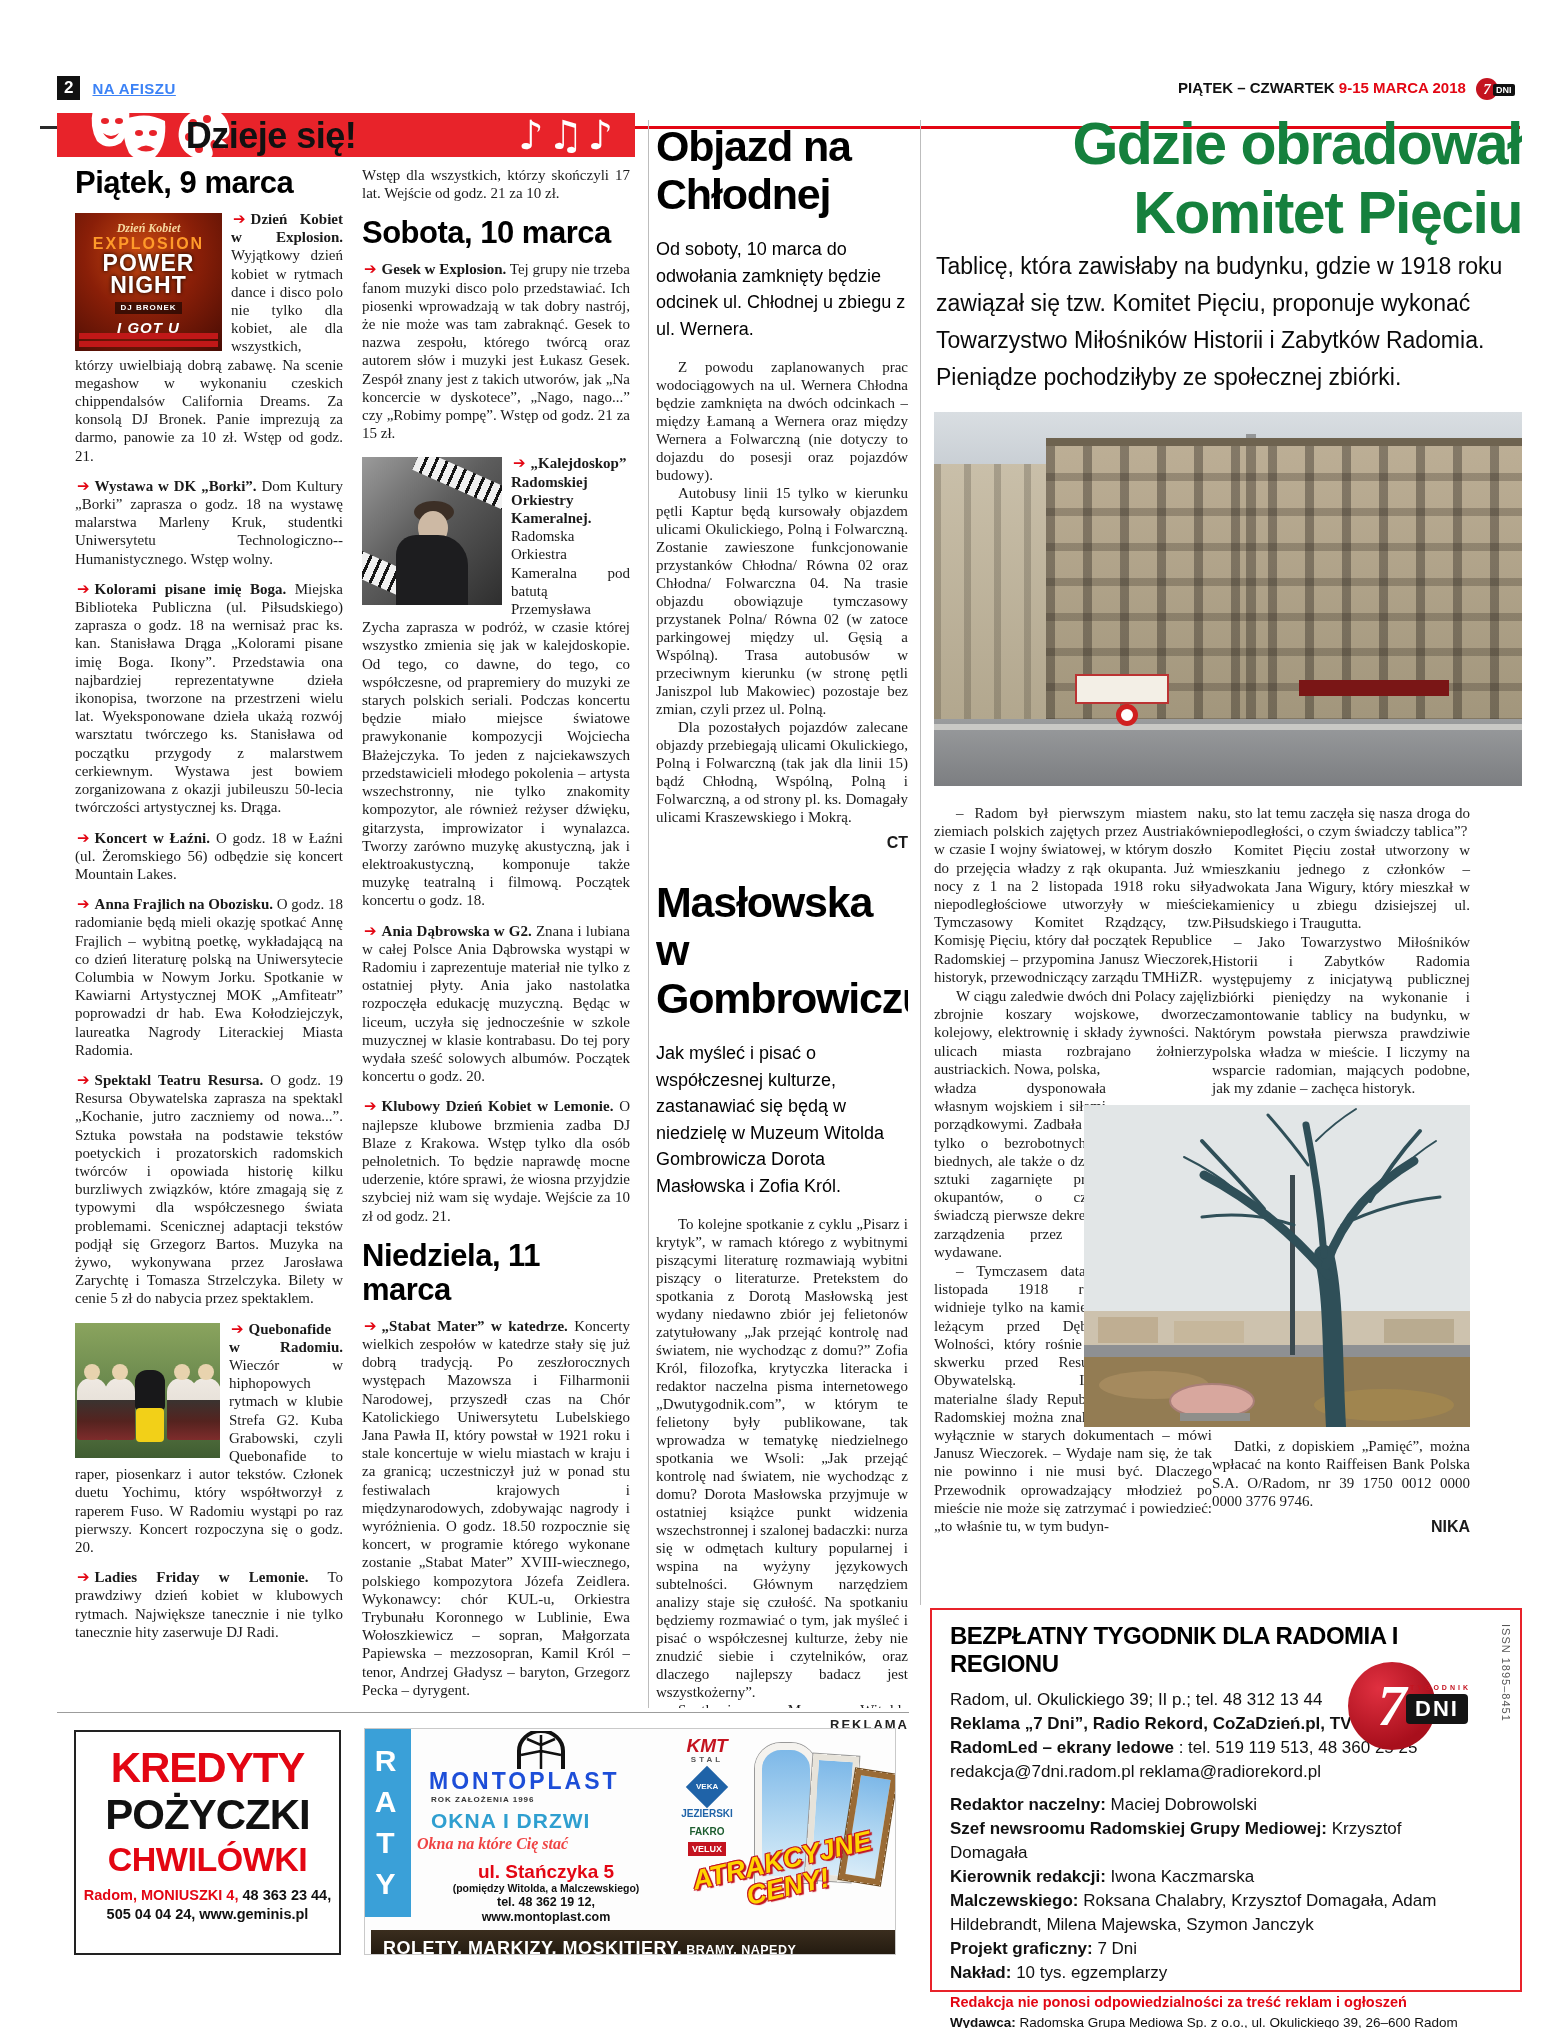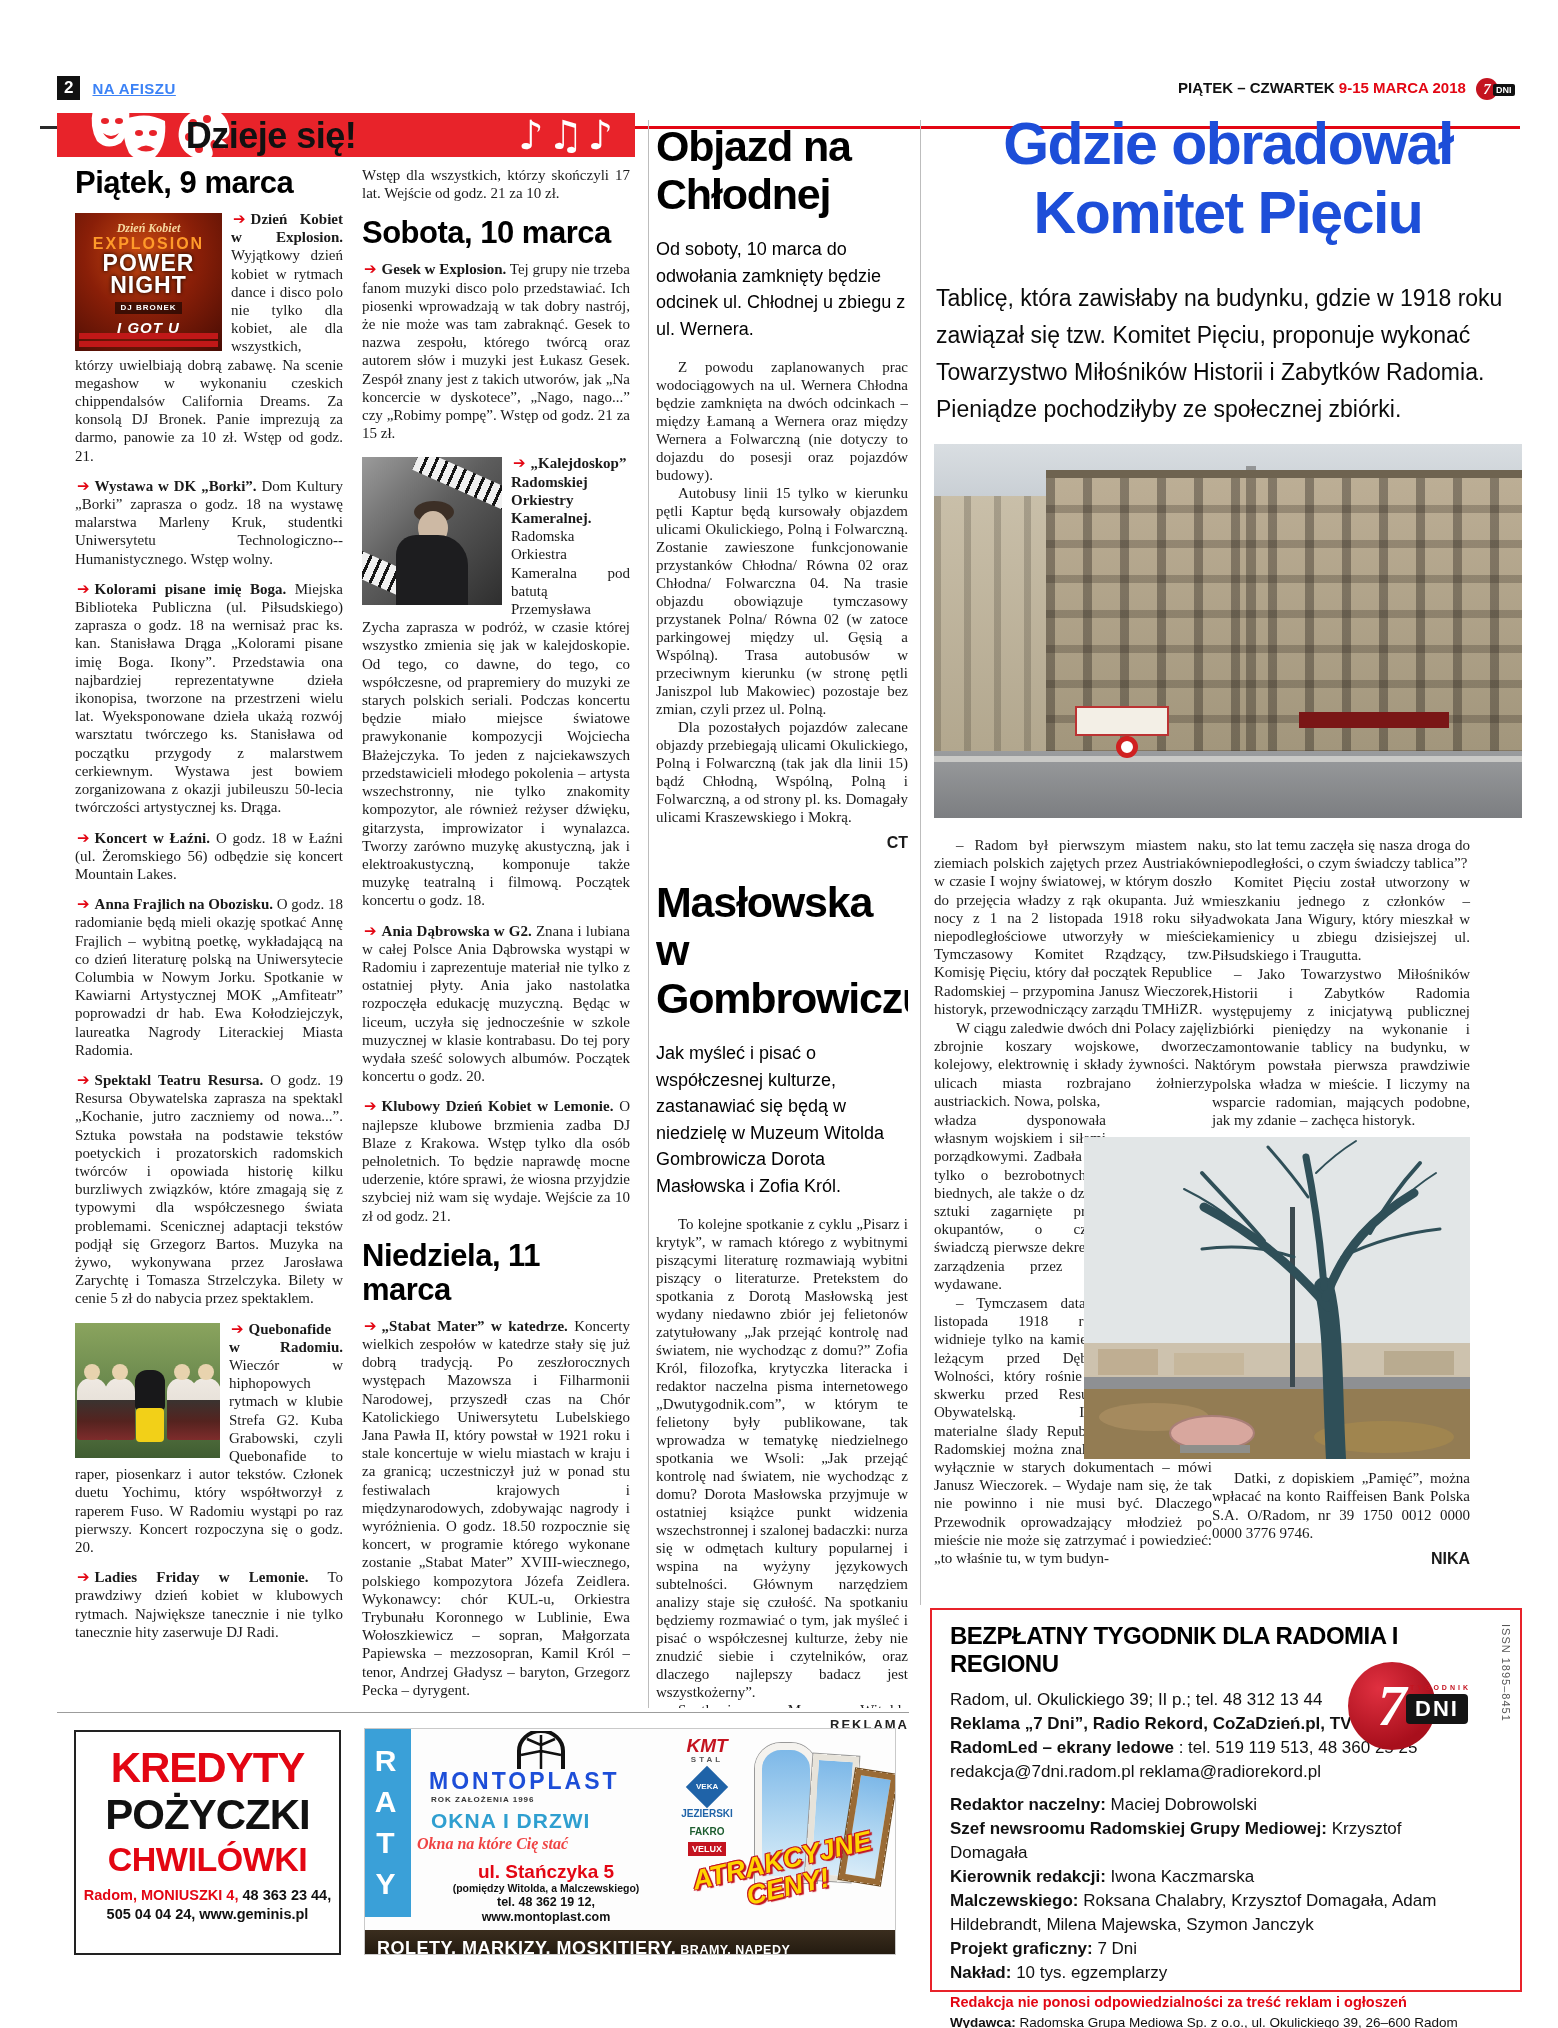--- a/index.html
+++ b/index.html
@@ -82,22 +82,22 @@
   
   .c3-h{font:800 43px/48px "Liberation Sans",sans-serif;letter-spacing:-1.2px;color:#000;margin:6px 0 18px;text-align:left;font-weight:bold;}
   .c3-lead{font:400 18px/26.5px "Liberation Sans",sans-serif;color:#000;text-align:left;margin:0 0 16px;}
   .bodyp{margin:0;text-indent:22px;}
   .noind{text-indent:0;}
   .c3-sig{font:bold 16px "Liberation Sans",sans-serif;text-align:right;margin:8px 0 26px;}
 
   
   #main{position:absolute;left:934px;top:100px;width:588px;height:1502px;overflow:hidden;
         font-size:15px;line-height:18.2px;text-align:justify;}
-  .m-title{font:bold 59px/69px "Liberation Sans",sans-serif;letter-spacing:-1.5px;text-align:center;
-           color:#1d4ed8;margin:10px 0 32px;}
+  .m-title{font:bold 59px/69px "Liberation Sans",sans-serif;letter-spacing:-1.5px;text-align:right;
+           color:#15803d;margin:10px 0 0;}
   .m-lead{font:400 23px/37px "Liberation Sans",sans-serif;color:#0a0a0a;text-align:left;margin:0 4px 16px 2px;}
   .photo-b-wrap{position:relative;width:588px;height:374px;margin-bottom:18px;}
   .photo-building{position:absolute;inset:0;overflow:hidden;background:#cdd3d8;}
   .pb-sky{position:absolute;left:0;top:0;width:100%;height:18%;background:linear-gradient(180deg,#d9dee2,#c5cbd1);}
   .pb-left{position:absolute;left:0;top:14%;width:19%;height:68%;
            background:repeating-linear-gradient(90deg,rgba(60,55,45,.25) 0 7px,rgba(0,0,0,0) 7px 30px),
                       linear-gradient(180deg,#c9bfa9,#b2a78e);}
   .pb-main{position:absolute;left:19%;top:9%;width:81%;height:73%;
            background:repeating-linear-gradient(90deg,rgba(40,34,28,.38) 0 9px,rgba(0,0,0,0) 9px 37px),
                       repeating-linear-gradient(180deg,rgba(0,0,0,0) 0 27px,rgba(55,46,36,.28) 27px 35px),
@@ -179,21 +179,21 @@
   .mt-velux{display:inline-block;background:#c41420;color:#fff;font:bold 9px/12px "Liberation Sans",sans-serif;
             padding:1px 4px;margin-top:4px;}
   .mt-windows{position:absolute;left:386px;top:8px;width:142px;height:176px;}
   .mt-w{position:absolute;box-sizing:border-box;background:linear-gradient(180deg,#7db8e8 0%,#b5d9f2 60%,#d9ecf8 100%);}
   .mt-w1{left:4px;top:6px;width:62px;height:140px;border:7px solid #f4f2ee;box-shadow:0 0 0 1px #999;border-radius:26px 26px 0 0;}
   .mt-w2{left:58px;top:18px;width:46px;height:126px;border:6px solid #e7e3da;box-shadow:0 0 0 1px #999;transform:rotate(4deg);}
   .mt-w3{left:96px;top:34px;width:42px;height:112px;border:6px solid #9a6b35;box-shadow:0 0 0 1px #6e4c22;transform:rotate(9deg);}
   .mt-promo{position:absolute;left:320px;top:118px;width:200px;transform:rotate(-13deg);
             font:bold italic 27px/27px "Liberation Sans",sans-serif;color:#ffd400;text-align:center;
             text-shadow:-1px -1px 0 #c41420,1px -1px 0 #c41420,-1px 1px 0 #c41420,2px 2px 1px #c41420;}
-  .mt-bottom{position:absolute;left:0;bottom:0;width:100%;height:24px;
+  .mt-bottom{position:absolute;left:6px;bottom:0;width:100%;height:24px;
              background:linear-gradient(180deg,#3a2d1e,#241b10);color:#fff;
              padding:8px 0 0 12px;box-sizing:border-box;white-space:nowrap;}
   .mt-b1{font:bold 18px "Liberation Sans",sans-serif;letter-spacing:.5px;}
   .mt-b2{font:bold 12.5px "Liberation Sans",sans-serif;letter-spacing:.5px;}
 </style>
 </head>
 <body>
 
 <div id="page">
 

